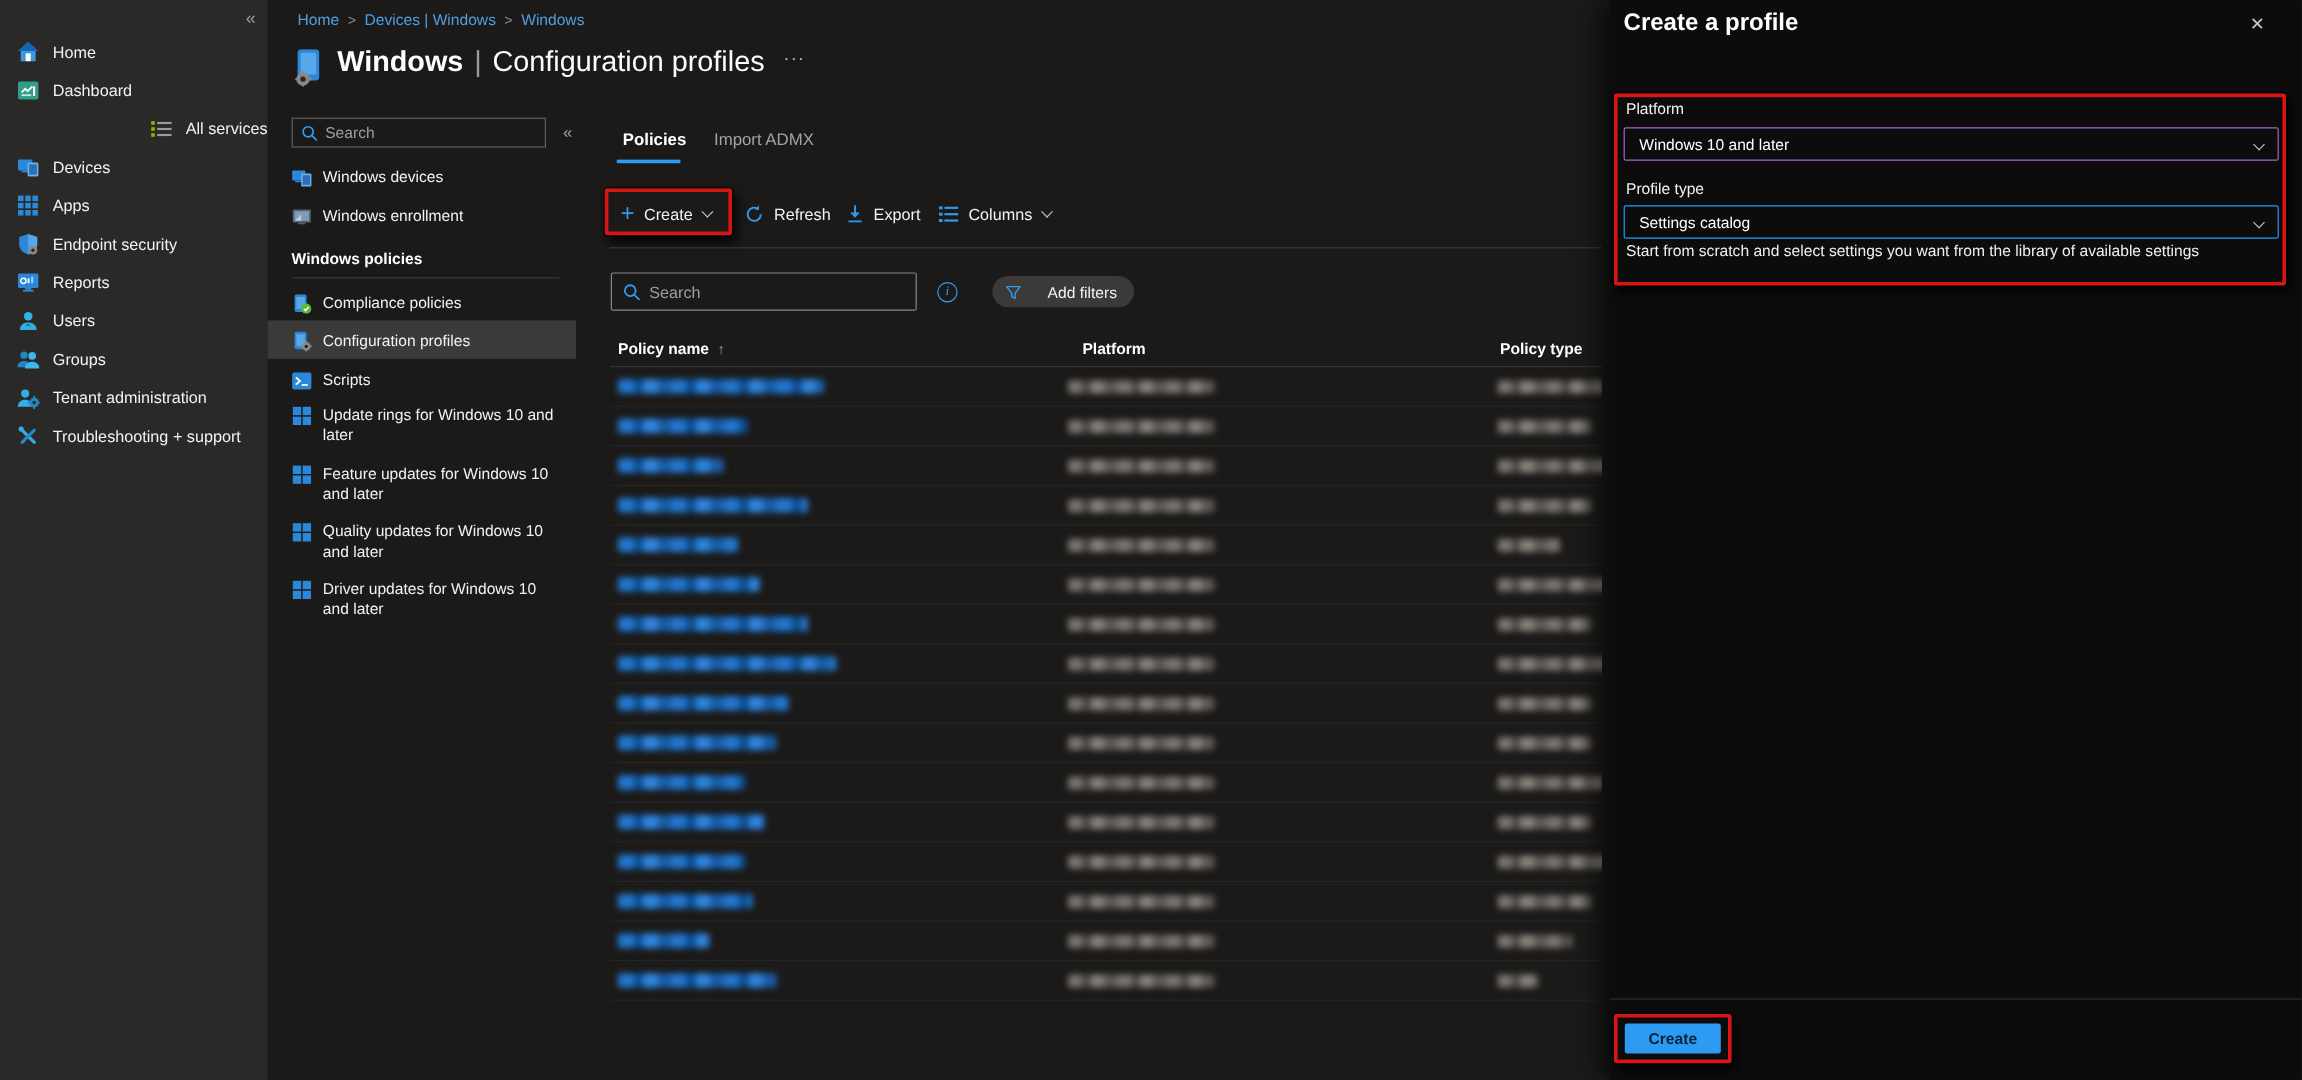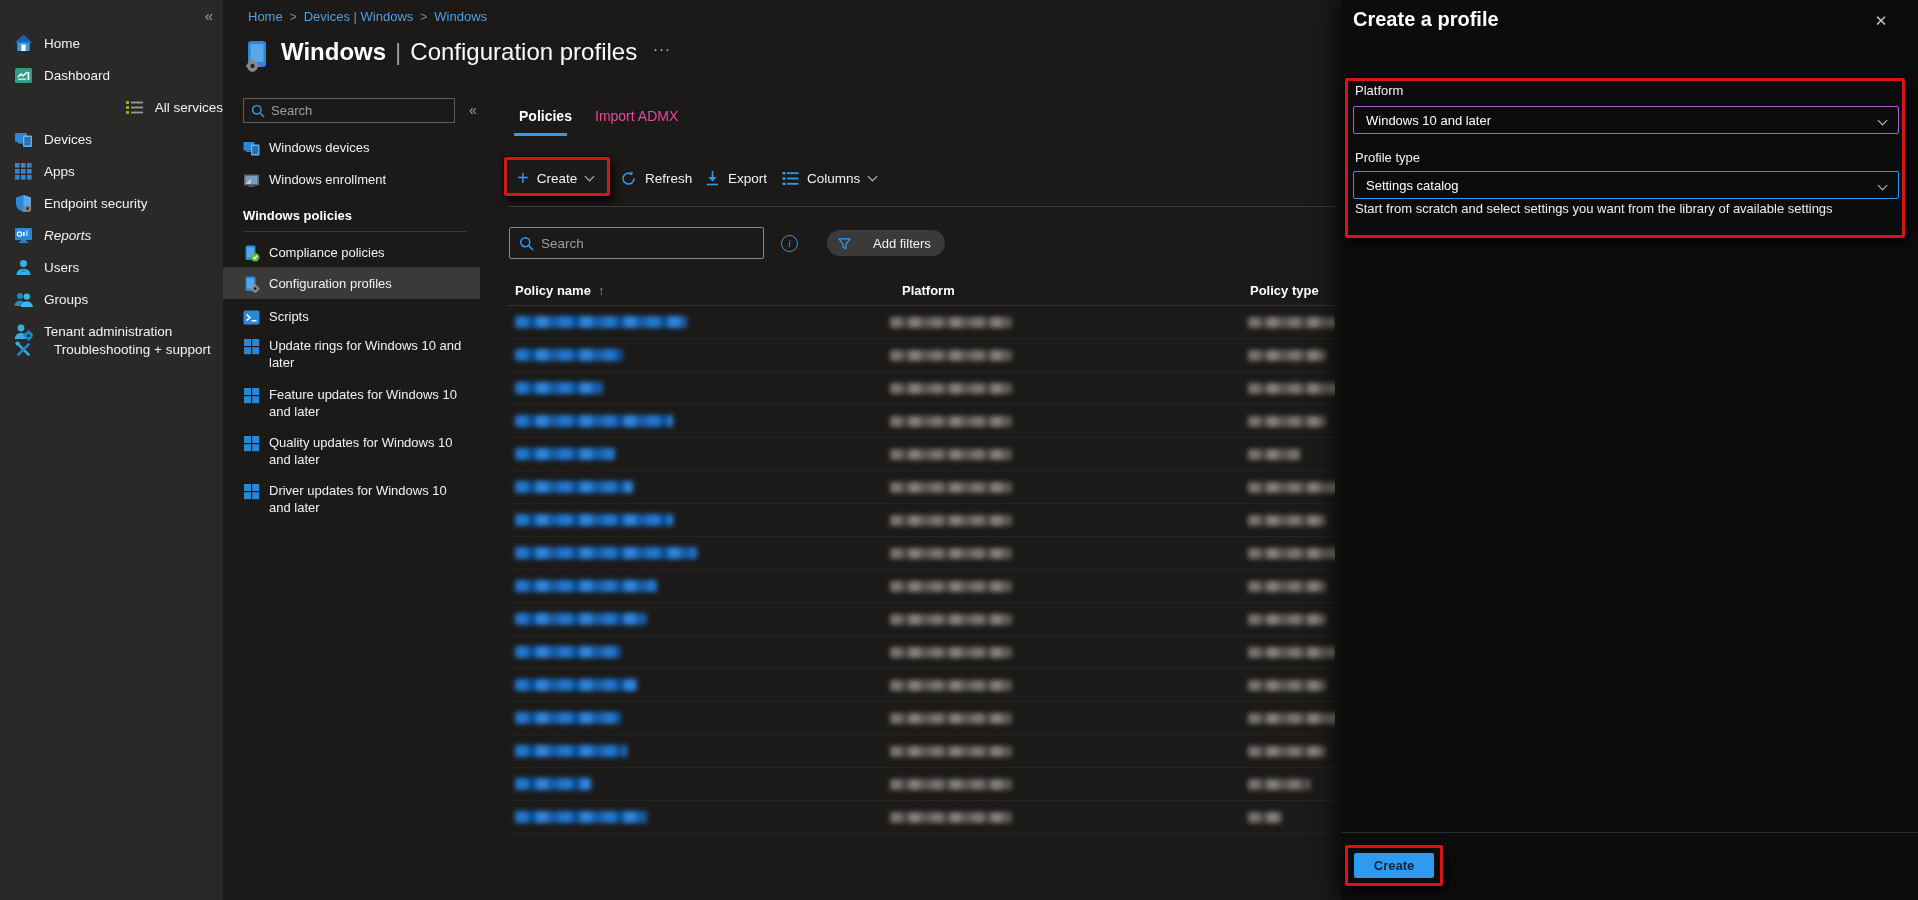--- a/index.html
+++ b/index.html
@@ -43,21 +43,21 @@
     font-size:14px; text-align:center; line-height:22px; cursor:pointer; }
   .menu-item { left:0; width:257px; display:flex; padding-left:20px; align-items:flex-start; cursor:pointer; }
   .menu-item.sel { background:#3b3a39; }
   .menu-item .ic { width:17px; height:17px; margin-right:9px; margin-top:1px; flex:0 0 17px; }
   .menu-item .ic svg { width:17px; height:17px; display:block; }
   .menu-item .lbl { font-size:13px; color:#f3f2f1; line-height:17px; white-space:pre-line; width:200px; }
   .menu-header { left:20px; font-size:13px; font-weight:700; color:#ffffff; }
   .menu-divider { left:20px; width:223px; height:1px; background:#3b3a39; }
 
   
-  .tab { top:108px; font-size:14px; color:#ec4899; cursor:pointer; }
+  .tab { top:108px; font-size:14px; color:#a3a3a3; cursor:pointer; }
   .tab.sel { font-weight:700; color:#ffffff;text-align:center; }
   #tab-underline { left:514px; top:133px; width:53px; height:3px; background:#2e9bf2; }
   .tool-item { top:160px; height:36px; display:flex; align-items:center; cursor:pointer; white-space:nowrap; }
   .tool-item .ic { margin-right:8px; display:flex; align-items:center; }
   .tool-item .ic svg { display:block; }
   .tool-item .lbl { font-size:13.5px; color:#f3f2f1; }
   .plus-glyph { color:#2e9bf2; font-size:20px; font-weight:400; line-height:18px; }
   .chev { display:inline-block; width:7px; height:7px; border-right:1.5px solid #c8c6c4;
     border-bottom:1.5px solid #c8c6c4; transform:rotate(45deg); margin-left:9px; margin-top:-4px; }
   #toolbar-divider { left:508px; top:206px; width:827px; height:1px; background:#3b3a39; }
@@ -186,21 +186,21 @@
         <span class="ic">
           <svg viewBox="0 0 19 19">
             <path d="M9.5 1 2 3.5v6c0 4.4 3.2 7.2 7.5 8.5 4.3-1.3 7.5-4.1 7.5-8.5v-6z" fill="#2b88d8"></path>
             <path d="M9.5 1v17c4.3-1.3 7.5-4.1 7.5-8.5v-6z" fill="#5aa7e8"></path>
             <circle cx="13.5" cy="14.5" r="3.6" fill="#8a8886"></circle>
             <circle cx="13.5" cy="14.5" r="1.4" fill="#2b2928"></circle>
           </svg>
         </span>
         <span class="lbl">Endpoint security</span>
       </div>
-      <div class="abs nav-item" style="top: 221px; font-style: italic;">
+      <div class="abs nav-item" style="top: 221px;">
         <span class="ic">
           <svg viewBox="0 0 19 19">
             <rect x="1" y="2" width="17" height="12" rx="1" fill="#2b88d8"></rect>
             <circle cx="5.5" cy="8" r="2.2" fill="none" stroke="#fff" stroke-width="1.2"></circle>
             <rect x="9" y="6" width="1.6" height="4" fill="#fff"></rect>
             <rect x="12" y="4.5" width="1.6" height="5.5" fill="#9adcf8"></rect>
             <rect x="7" y="14" width="5" height="1.5" fill="#2b88d8"></rect>
             <rect x="5" y="15.5" width="9" height="1.5" fill="#2b88d8"></rect>
           </svg>
         </span>
@@ -237,21 +237,21 @@
             <g fill="#1f8ac2">
               <rect x="13.7" y="8" width="1.6" height="2.4"></rect>
               <rect x="13.7" y="16.6" width="1.6" height="2.4"></rect>
               <rect x="9.3" y="12.7" width="2.4" height="1.6"></rect>
               <rect x="17.3" y="12.7" width="2.4" height="1.6"></rect>
             </g>
           </svg>
         </span>
         <span class="lbl">Tenant administration</span>
       </div>
-      <div class="abs nav-item" style="top: 335px; gap: 10px;">
+      <div class="abs nav-item" style="top: 349px;">
         <span class="ic">
           <svg viewBox="0 0 19 19">
             <rect x="1" y="8.2" width="17" height="2.6" rx="1.3" transform="rotate(45 9.5 9.5)" fill="#35aee3"></rect>
             <rect x="1" y="8.2" width="17" height="2.6" rx="1.3" transform="rotate(-45 9.5 9.5)" fill="#1f8ac2"></rect>
             <circle cx="3.6" cy="3.6" r="2.1" fill="#35aee3"></circle>
           </svg>
         </span>
         <span class="lbl">Troubleshooting + support</span>
       </div>
     </div>

